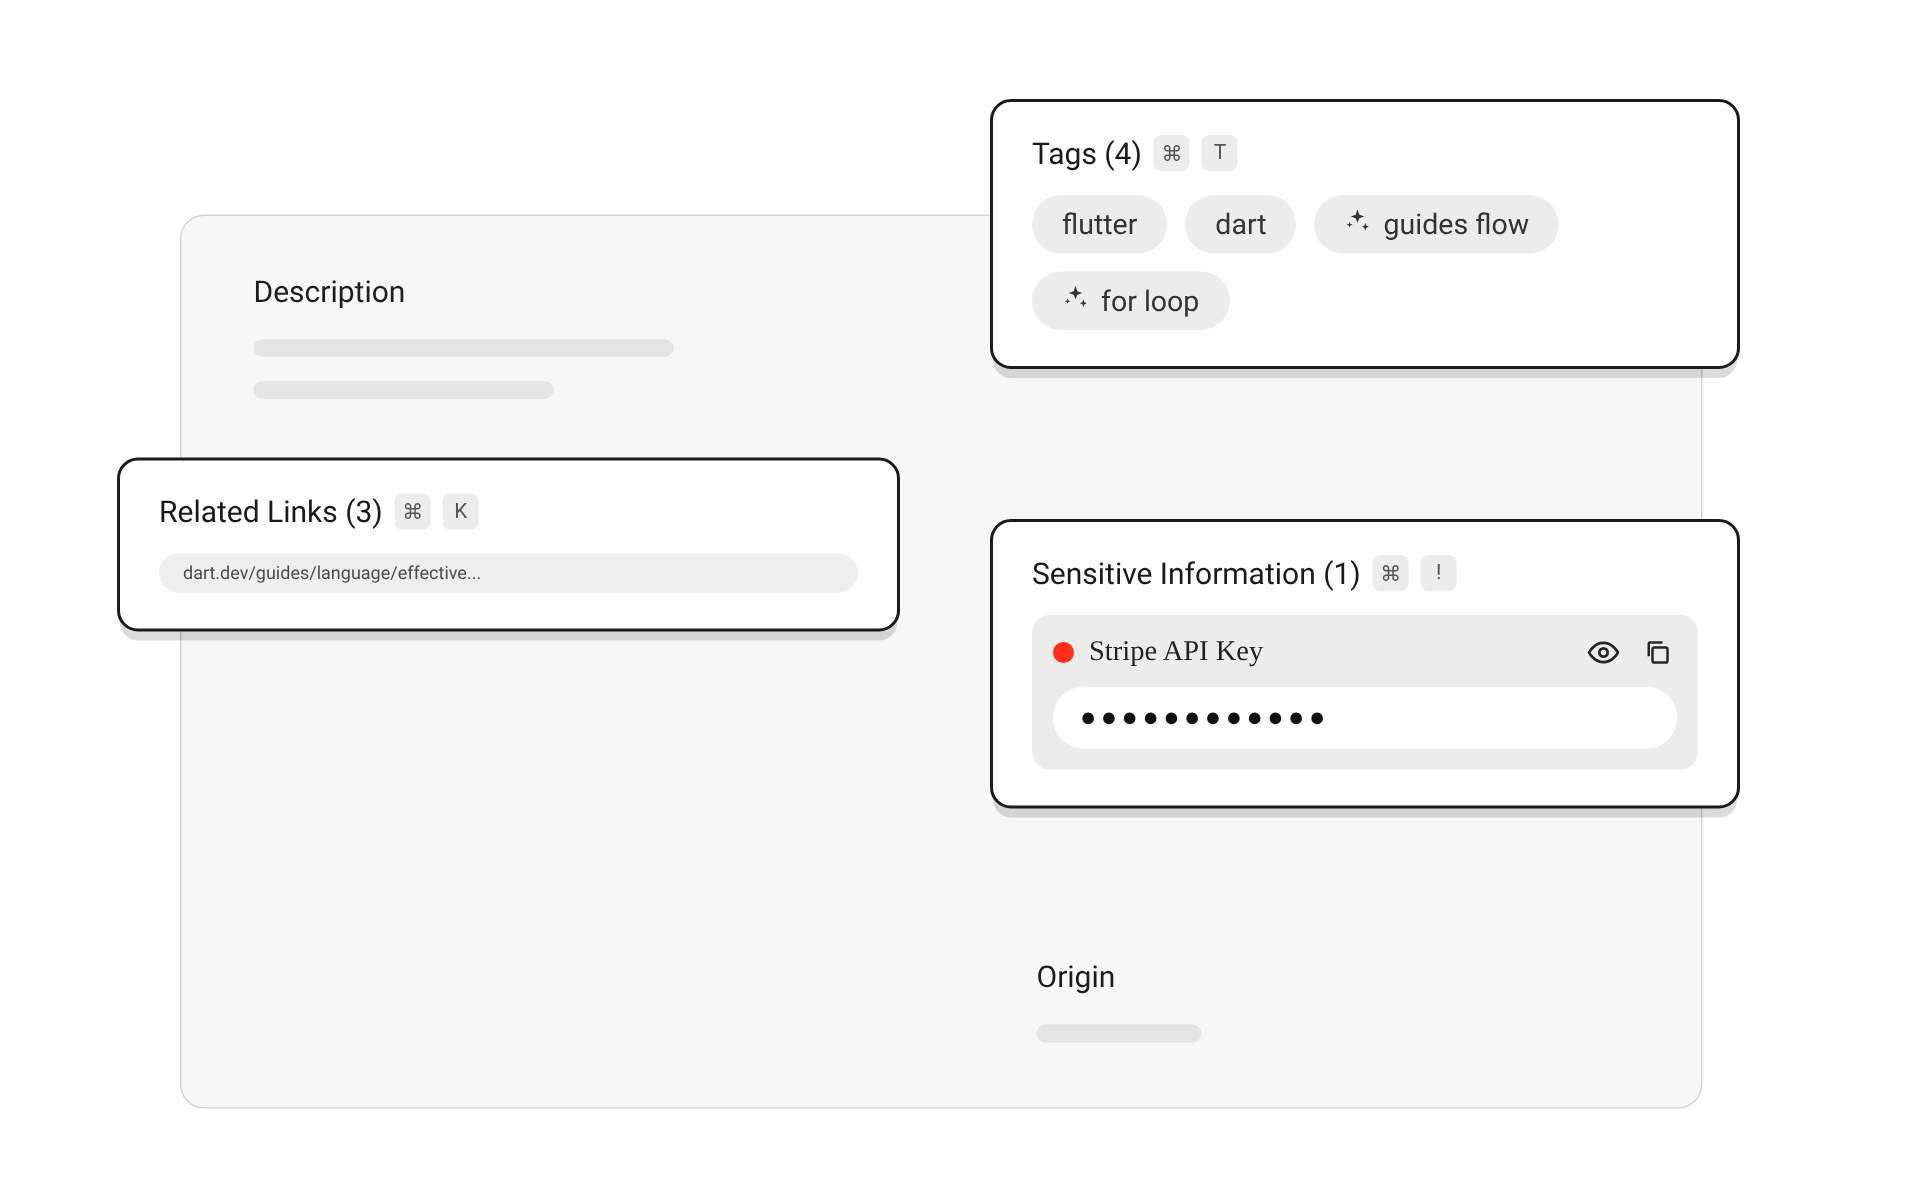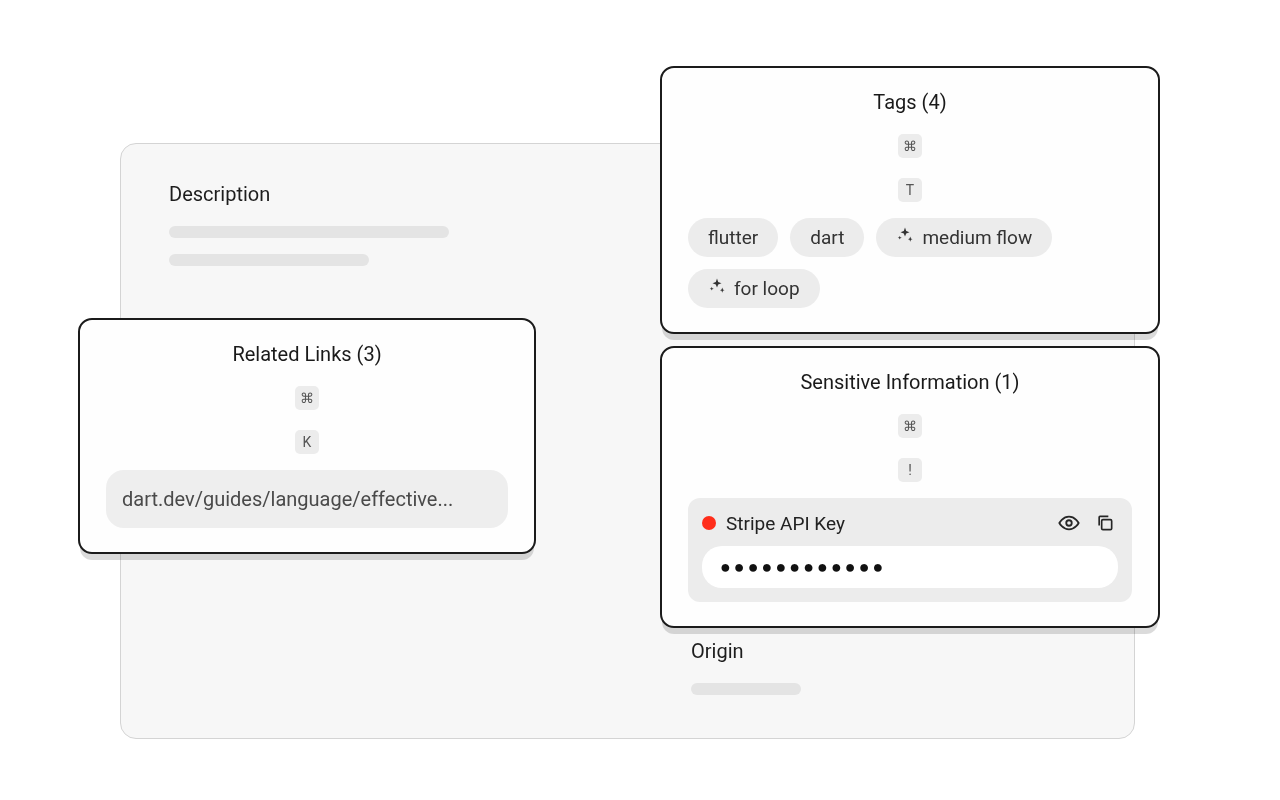--- a/index.html
+++ b/index.html
@@ -70,23 +70,22 @@
     background: #fefefe;
     border: 2px solid #1b1b1b;
     border-radius: 14px;
     box-shadow: 0 8px 0 -2px rgba(0,0,0,0.14);
     padding: 22px 26px 24px 26px;
   }
 
   .card-header {
     display: flex;
     align-items: center;
-    gap: 20px;
+    gap: 8px;
     margin-bottom: 16px;
-    flex-direction: column;
   }
   .card-header .title {
     font-size: 20px;
     color: #1a1a1a;
   }
   .kbd {
     display: inline-flex;
     align-items: center;
     justify-content: center;
     min-width: 24px;
@@ -95,31 +94,30 @@
     background: #ececec;
     border-radius: 5px;
     font-size: 14px;
     color: #555;
   }
 
   
   .card.links {
     left: 78px;
     top: 305px;
-    width: 458px;
-    margin-top: 13px;
+    width: 522px;
   }
   .link-pill {
     display: flex;
     align-items: center;
     gap: 8px;
     background: #eeeeee;
     border-radius: 18px;
-    padding: 17px 16px;
-    font-size: 20px;
+    padding: 6px 16px;
+    font-size: 12px;
     color: #4a4a4a;
     margin-bottom: 10px;
     white-space: nowrap;
     overflow: hidden;
   }
   .link-pill:last-child { margin-bottom: 0; }
 
   
   .card.tags {
     left: 660px;
@@ -150,20 +148,21 @@
   .secret-box {
     background: #ececec;
     border-radius: 12px;
     padding: 12px 14px 14px 14px;
   }
   .secret-header {
     display: flex;
     align-items: center;
     gap: 10px;
     margin-bottom: 10px;
+    font-family: Liberation Serif, serif;
   }
   .red-dot {
     width: 14px;
     height: 14px;
     background: #ff2d1a;
     border-radius: 50%;
     flex-shrink: 0;
   }
   .secret-name {
     font-size: 19px;
@@ -255,21 +254,21 @@
     </span>
     <span class="tag-pill">
       <span>dart</span>
     </span>
     <span class="tag-pill">
       <span class="sparkle">
           <svg>
             <use href="#sparkle-sym"></use>
           </svg>
         </span>
-      <span>medium flow</span>
+      <span>guides flow</span>
     </span>
     <span class="tag-pill">
       <span class="sparkle">
           <svg>
             <use href="#sparkle-sym"></use>
           </svg>
         </span>
       <span>for loop</span>
     </span>
   </div>

